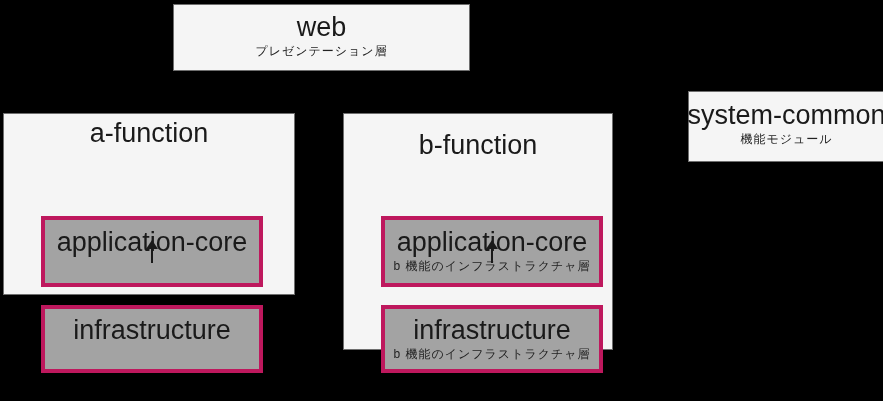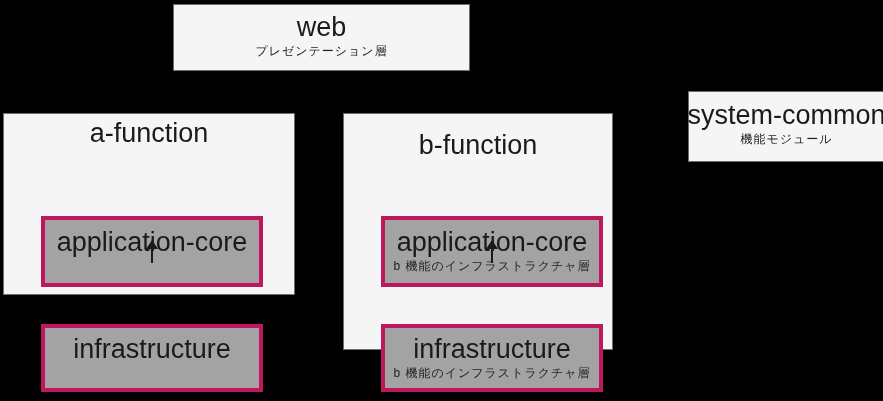--- a/index.html
+++ b/index.html
@@ -48,21 +48,21 @@
     letter-spacing: 1px;
     white-space: nowrap;
     color: #222222;
   }
   
   .node-web            { left: 173px; top: 4px;   width: 297px; height: 67px;  padding-top: 7px; }
   .node-a-function     { left: 3px;   top: 113px; width: 292px; height: 182px; padding-top: 4px; }
   .node-b-function     { left: 343px; top: 113px; width: 270px; height: 237px; padding-top: 16px; }
   .node-system-common  { left: 682px; top: 91px;  width: 197px; height: 71px;  padding-top: 8px; margin-left: 6px; }
   .inner-app-core      { left: 37px;  top: 56px;  width: 222px; height: 71px;  padding-top: 7px; }
-  .inner-infra         { left: 37px;  top: 164px; width: 222px; height: 68px;  padding-top: 6px; }
+  .inner-infra         { left: 37px;  top: 145px; width: 222px; height: 68px;  padding-top: 6px; }
   
   .arrow {
     position: absolute;
     left: 0; top: 0;
     width: 0; height: 0;
   }
   .arrow-line {
     position: absolute;
     left: 147px;
     top: 132px;

